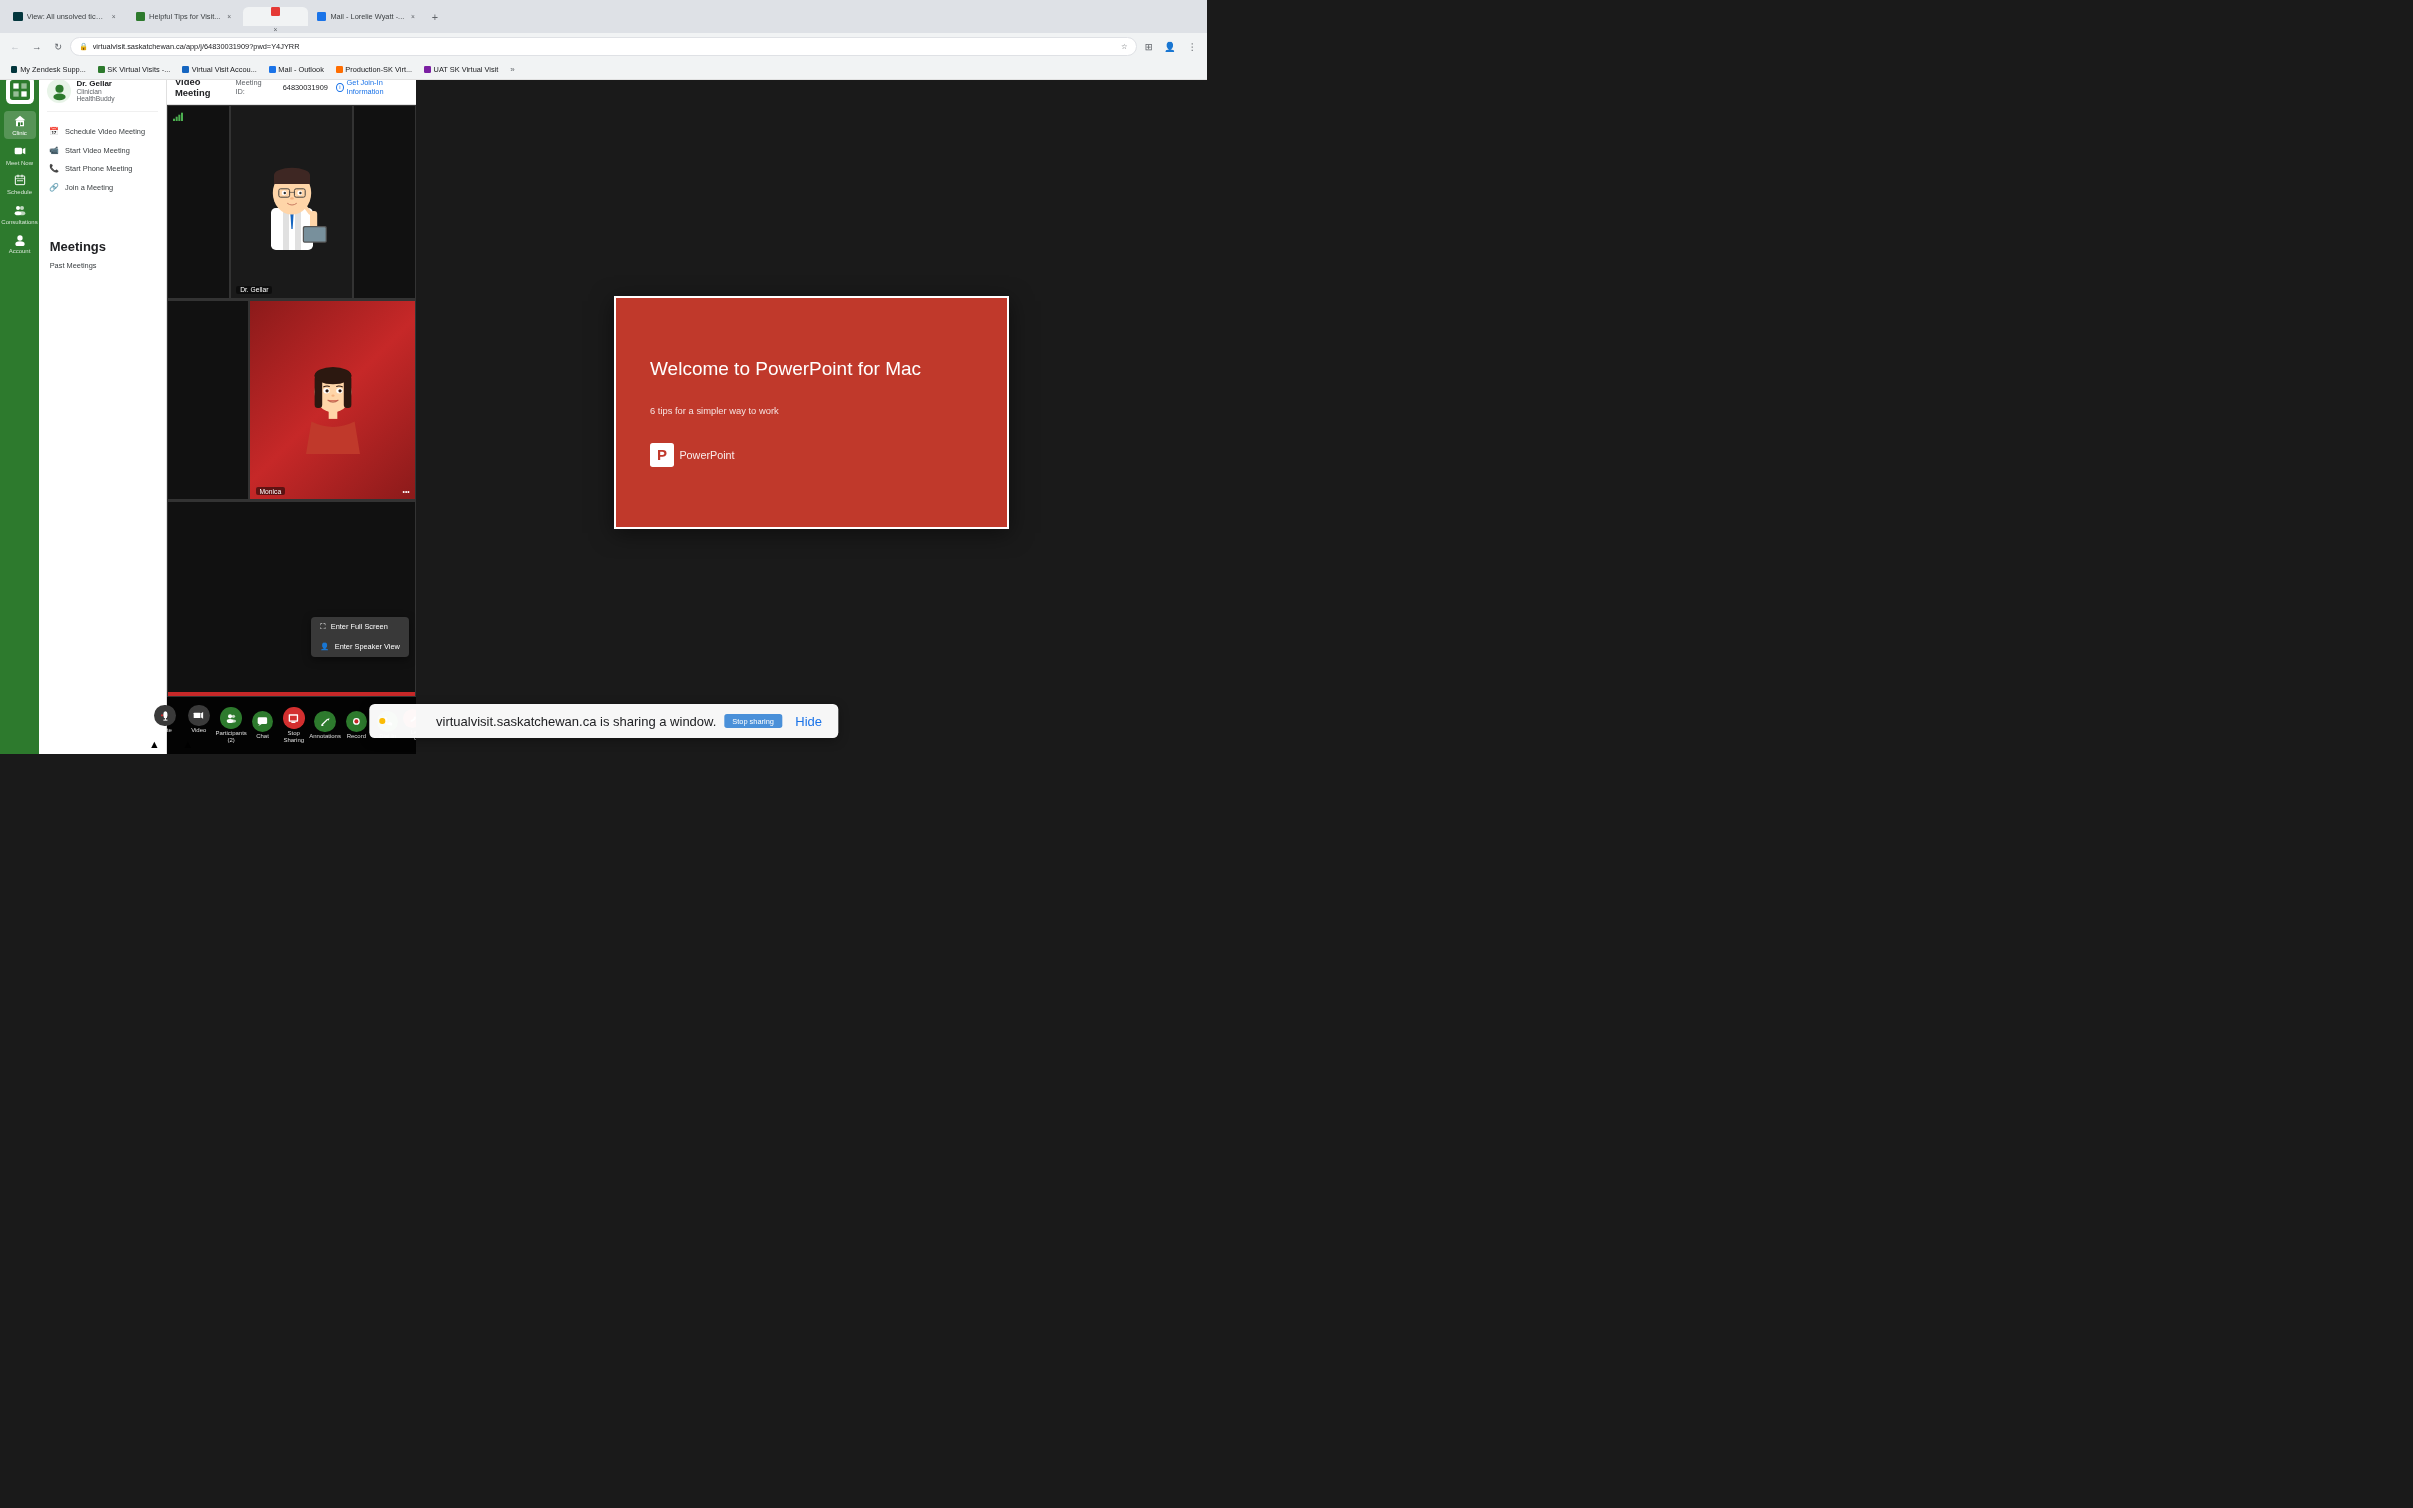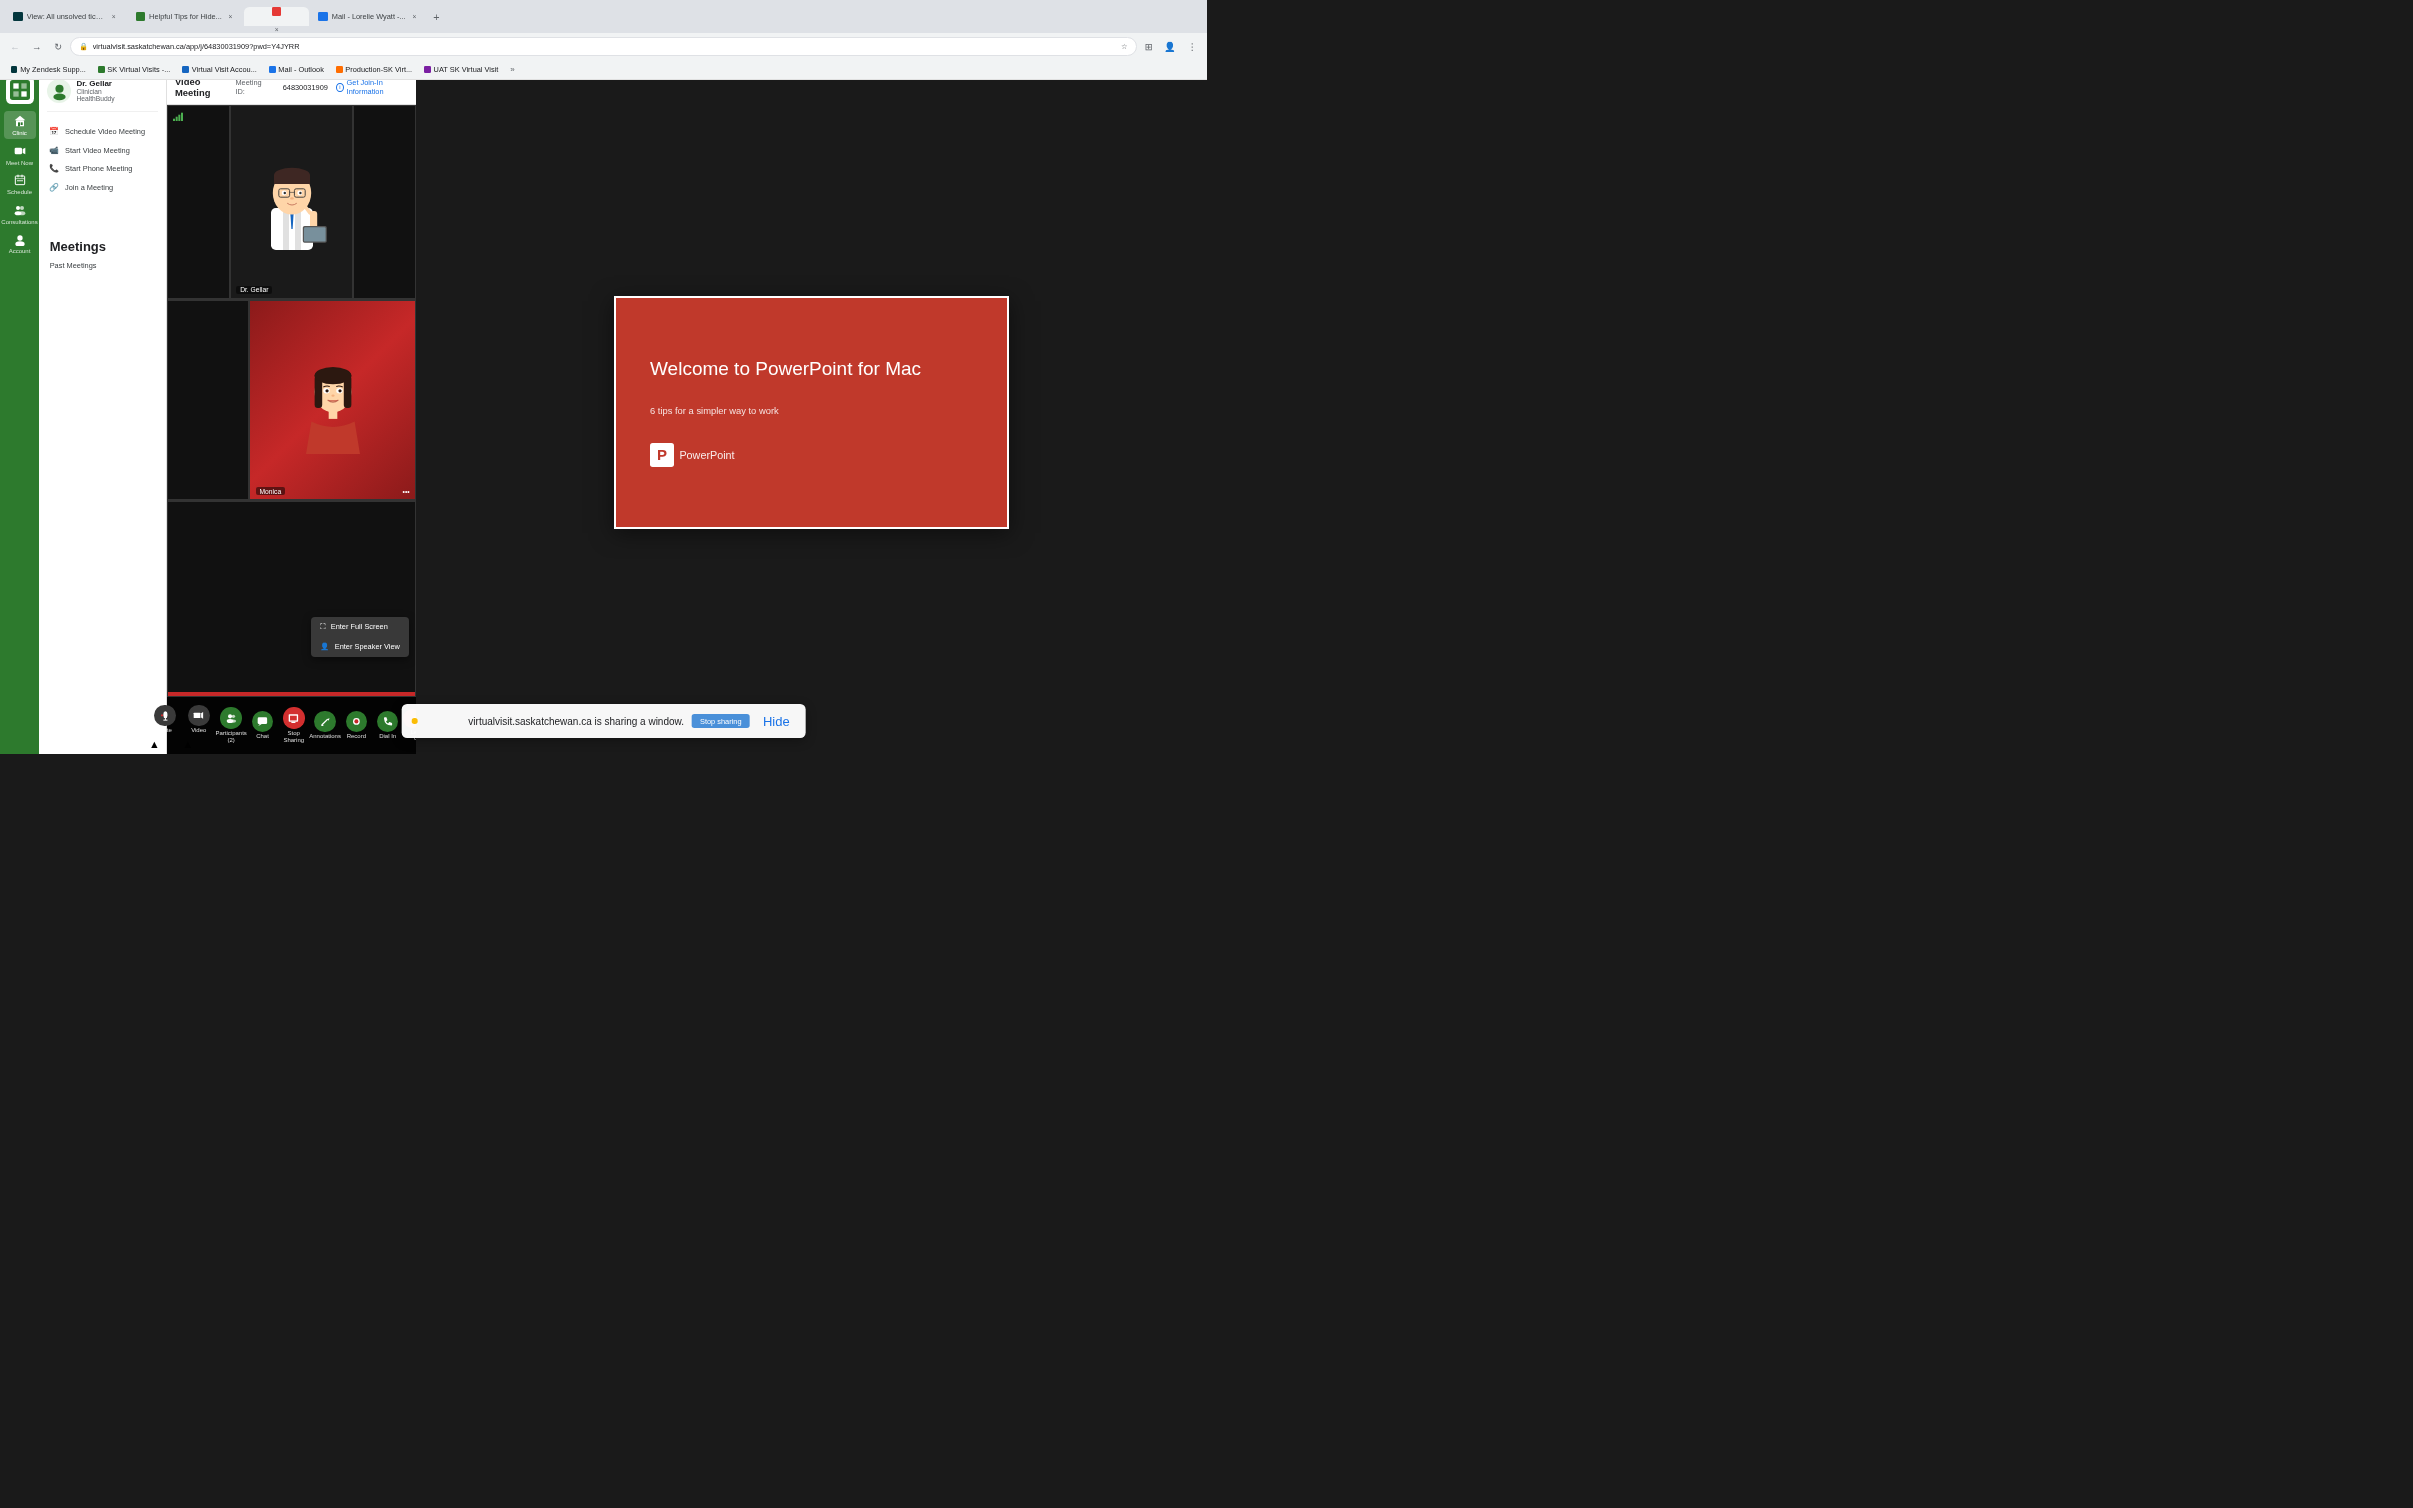--- a/index.html
+++ b/index.html
@@ -503,21 +503,21 @@
       z-index: 200;
       white-space: nowrap;
     }
     .sharing-dot {
       width: 5.4px; height: 5.4px;
       border-radius: 50%;
       background: #fbbc04;
       flex-shrink: 0;
     }
     .sharing-text {
-      font-size: 10px;
+      font-size: 13px;
       color: #202124;
       margin-left: 43px;
     }
     .stop-sharing-btn {
       background: #4a90d9;
       color: white;
       font-size: 7.4px;
       padding: 2.7px 8px;
       border-radius: 2.7px;
       cursor: pointer;
@@ -542,21 +542,21 @@
 <div class="browser-chrome">
 
   <div class="tab-bar">
     <div class="tab">
       <div class="tab-favicon fav-zendesk"></div>
       <span class="tab-label">View: All unsolved tick...</span>
       <div class="tab-close">×</div>
     </div>
     <div class="tab">
       <div class="tab-favicon fav-sk"></div>
-      <span class="tab-label">Helpful Tips for Hide...</span>
+      <span class="tab-label">Helpful Tips for Visit...</span>
       <div class="tab-close">×</div>
     </div>
     <div class="tab active">
       <div class="tab-favicon fav-visit"></div>
       <span class="tab-label">SK Virtual Visit</span>
       <div class="tab-close">×</div>
     </div>
     <div class="tab">
       <div class="tab-favicon fav-mail"></div>
       <span class="tab-label">Mail - Lorelie Wyatt -...</span>

